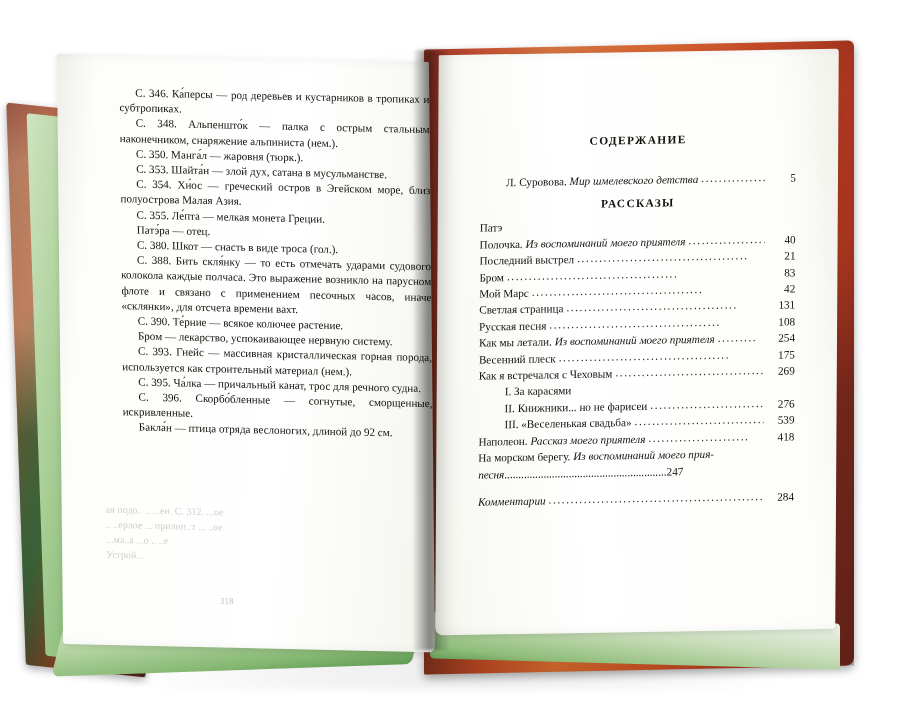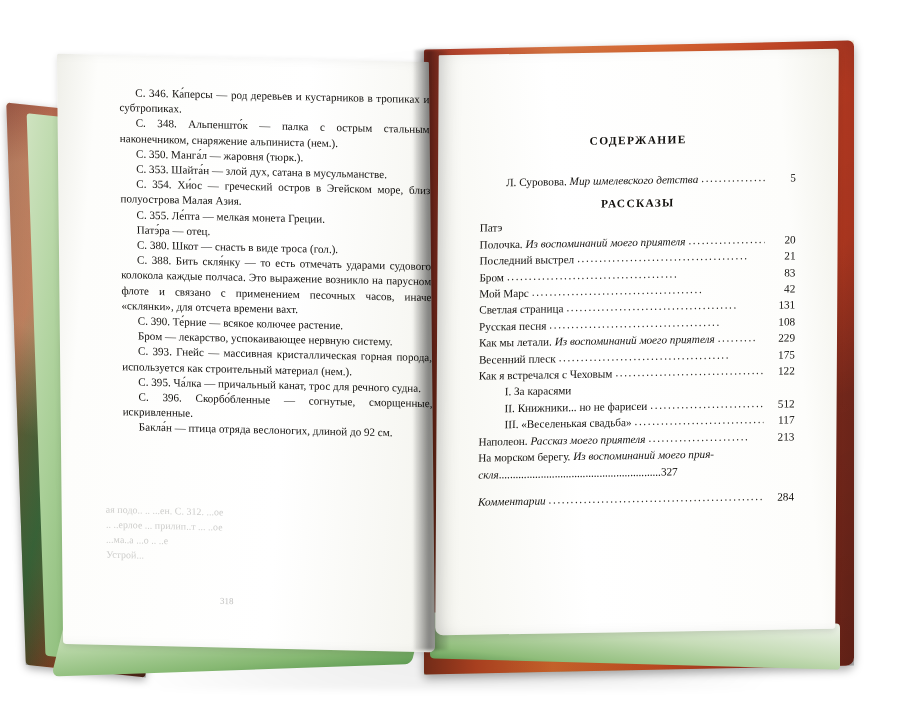--- a/index.html
+++ b/index.html
@@ -302,21 +302,21 @@
 
       <div class="toc-row nodots">
         <span class="label">Патэ</span>
         <span class="dots">.....</span>
           <span class="page-no"></span>
       </div>
 
       <div class="toc-row">
         <span class="label">Полочка. <span class="it">Из воспоминаний моего приятеля</span></span>
         <span class="dots">.......................................</span>
-        <span class="page-no">20</span>
+        <span class="page-no">40</span>
       </div>
 
       <div class="toc-row">
         <span class="label">Последний выстрел</span>
         <span class="dots">.......................................</span>
         <span class="page-no">21</span>
       </div>
 
       <div class="toc-row">
         <span class="label">Бром</span>
@@ -338,65 +338,65 @@
 
       <div class="toc-row">
         <span class="label">Русская песня</span>
         <span class="dots">.......................................</span>
         <span class="page-no">108</span>
       </div>
 
       <div class="toc-row">
         <span class="label">Как мы летали. <span class="it">Из воспоминаний моего приятеля</span></span>
         <span class="dots">.........</span>
-        <span class="page-no">229</span>
+        <span class="page-no">254</span>
       </div>
 
       <div class="toc-row">
         <span class="label">Весенний плеск</span>
         <span class="dots">.......................................</span>
         <span class="page-no">175</span>
       </div>
 
       <div class="toc-row">
         <span class="label">Как я встречался с Чеховым</span>
         <span class="dots">.......................................</span>
-        <span class="page-no">122</span>
+        <span class="page-no">269</span>
       </div>
 
       <div class="toc-row nodots indent1">
         <span class="label">I. За карасями</span>
         <span class="dots">.....</span>
           <span class="page-no"></span>
       </div>
 
       <div class="toc-row indent1">
         <span class="label">II. Книжники... но не фарисеи</span>
         <span class="dots">...............................</span>
-        <span class="page-no">512</span>
+        <span class="page-no">276</span>
       </div>
 
       <div class="toc-row indent1">
         <span class="label">III. «Веселенькая свадьба»</span>
         <span class="dots">...............................</span>
-        <span class="page-no">117</span>
+        <span class="page-no">539</span>
       </div>
 
       <div class="toc-row">
         <span class="label">Наполеон. <span class="it">Рассказ моего приятеля</span></span>
         <span class="dots">.......................</span>
-        <span class="page-no">213</span>
+        <span class="page-no">418</span>
       </div>
 
       <div class="toc-wrap2">
         <div>На морском берегу. <span class="it">Из воспоминаний моего прия-</span></div>
         <div class="cont">
-          <span class="it label">скля</span>
+          <span class="it label">песня</span>
           <span class="dots">..........................................................</span>
-          <span class="page-no">327</span>
+          <span class="page-no">247</span>
         </div>
       </div>
 
       <div class="toc-gap"></div>
 
       <div class="toc-row">
         <span class="label it">Комментарии</span>
         <span class="dots">..........................................................</span>
         <span class="page-no">284</span>
       </div>

